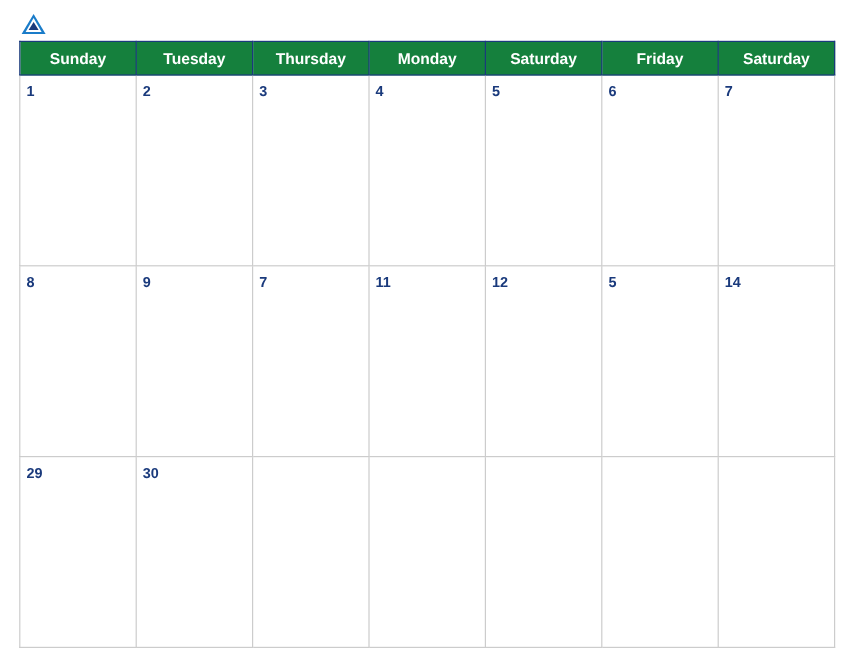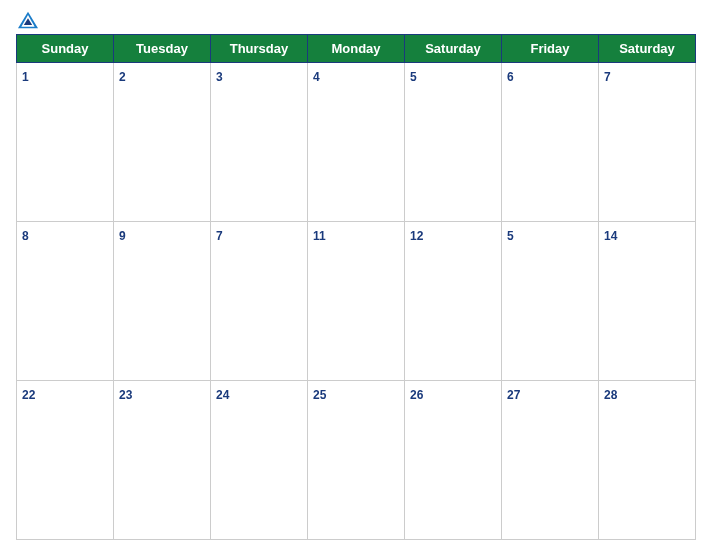--- a/index.html
+++ b/index.html
@@ -159,22 +159,22 @@
       <tr>
         <td><span class="day-num">8</span></td>
         <td><span class="day-num">9</span></td>
         <td><span class="day-num">7</span></td>
         <td><span class="day-num">11</span></td>
         <td><span class="day-num">12</span></td>
         <td><span class="day-num">5</span></td>
         <td><span class="day-num">14</span></td>
       </tr>
       <tr>
-        <td><span class="day-num">22</span></td>
-        <td><span class="day-num">23</span></td>
-        <td><span class="day-num">24</span></td>
-        <td><span class="day-num">25</span></td>
-        <td><span class="day-num">26</span></td>
-        <td><span class="day-num">27</span></td>
-        <td><span class="day-num">28</span></td>
+        <td><span class="day-num">29</span></td>
+        <td><span class="day-num">30</span></td>
+        <td></td>
+        <td></td>
+        <td></td>
+        <td></td>
+        <td></td>
       </tr>
     </tbody>
 </table>
 
 </body></html>

